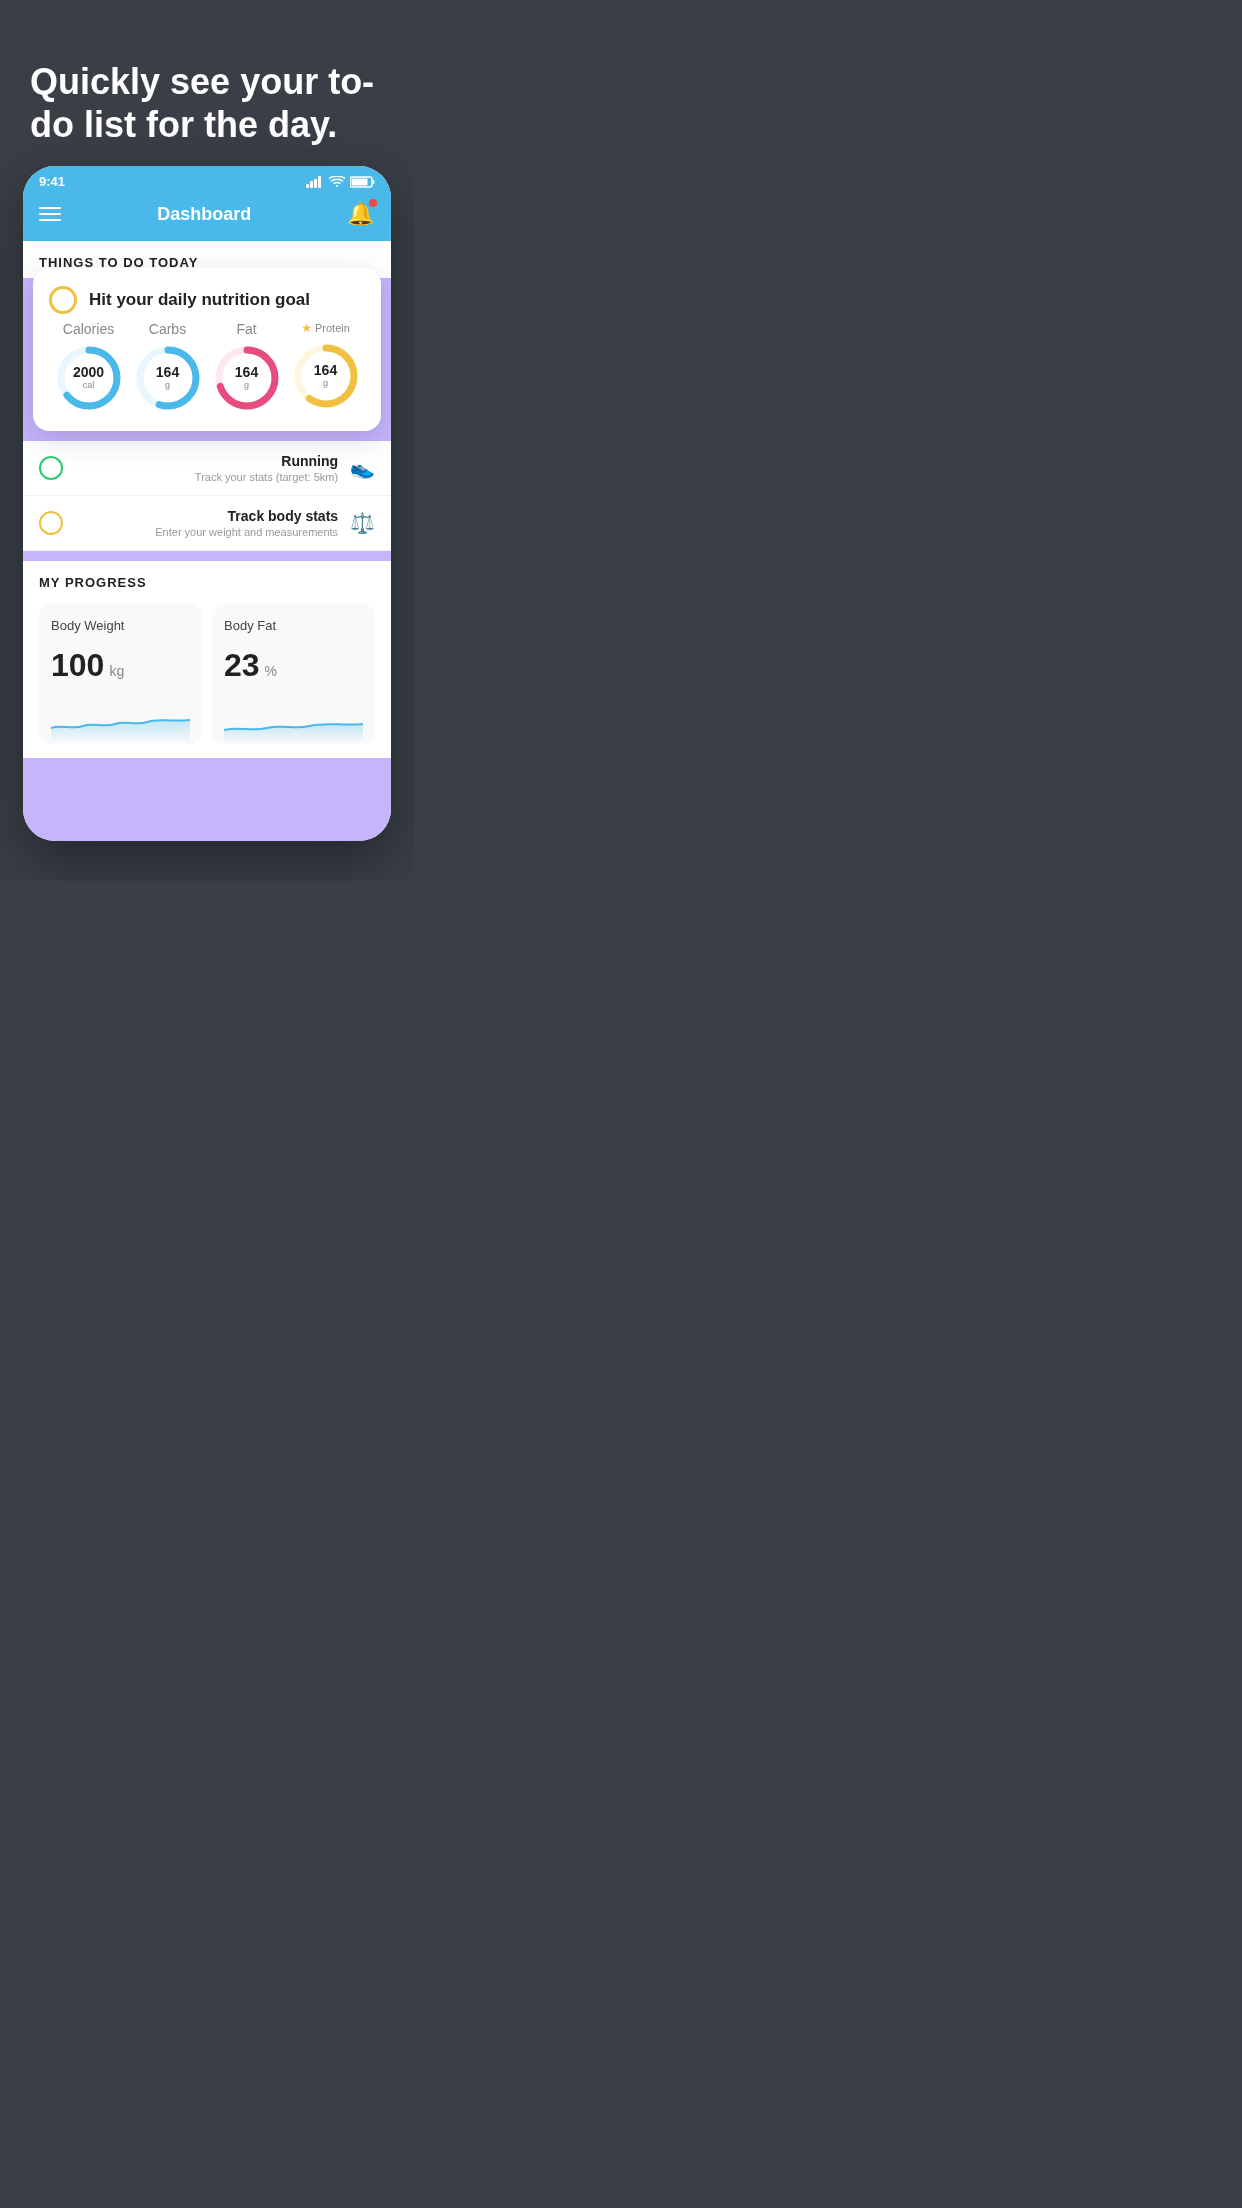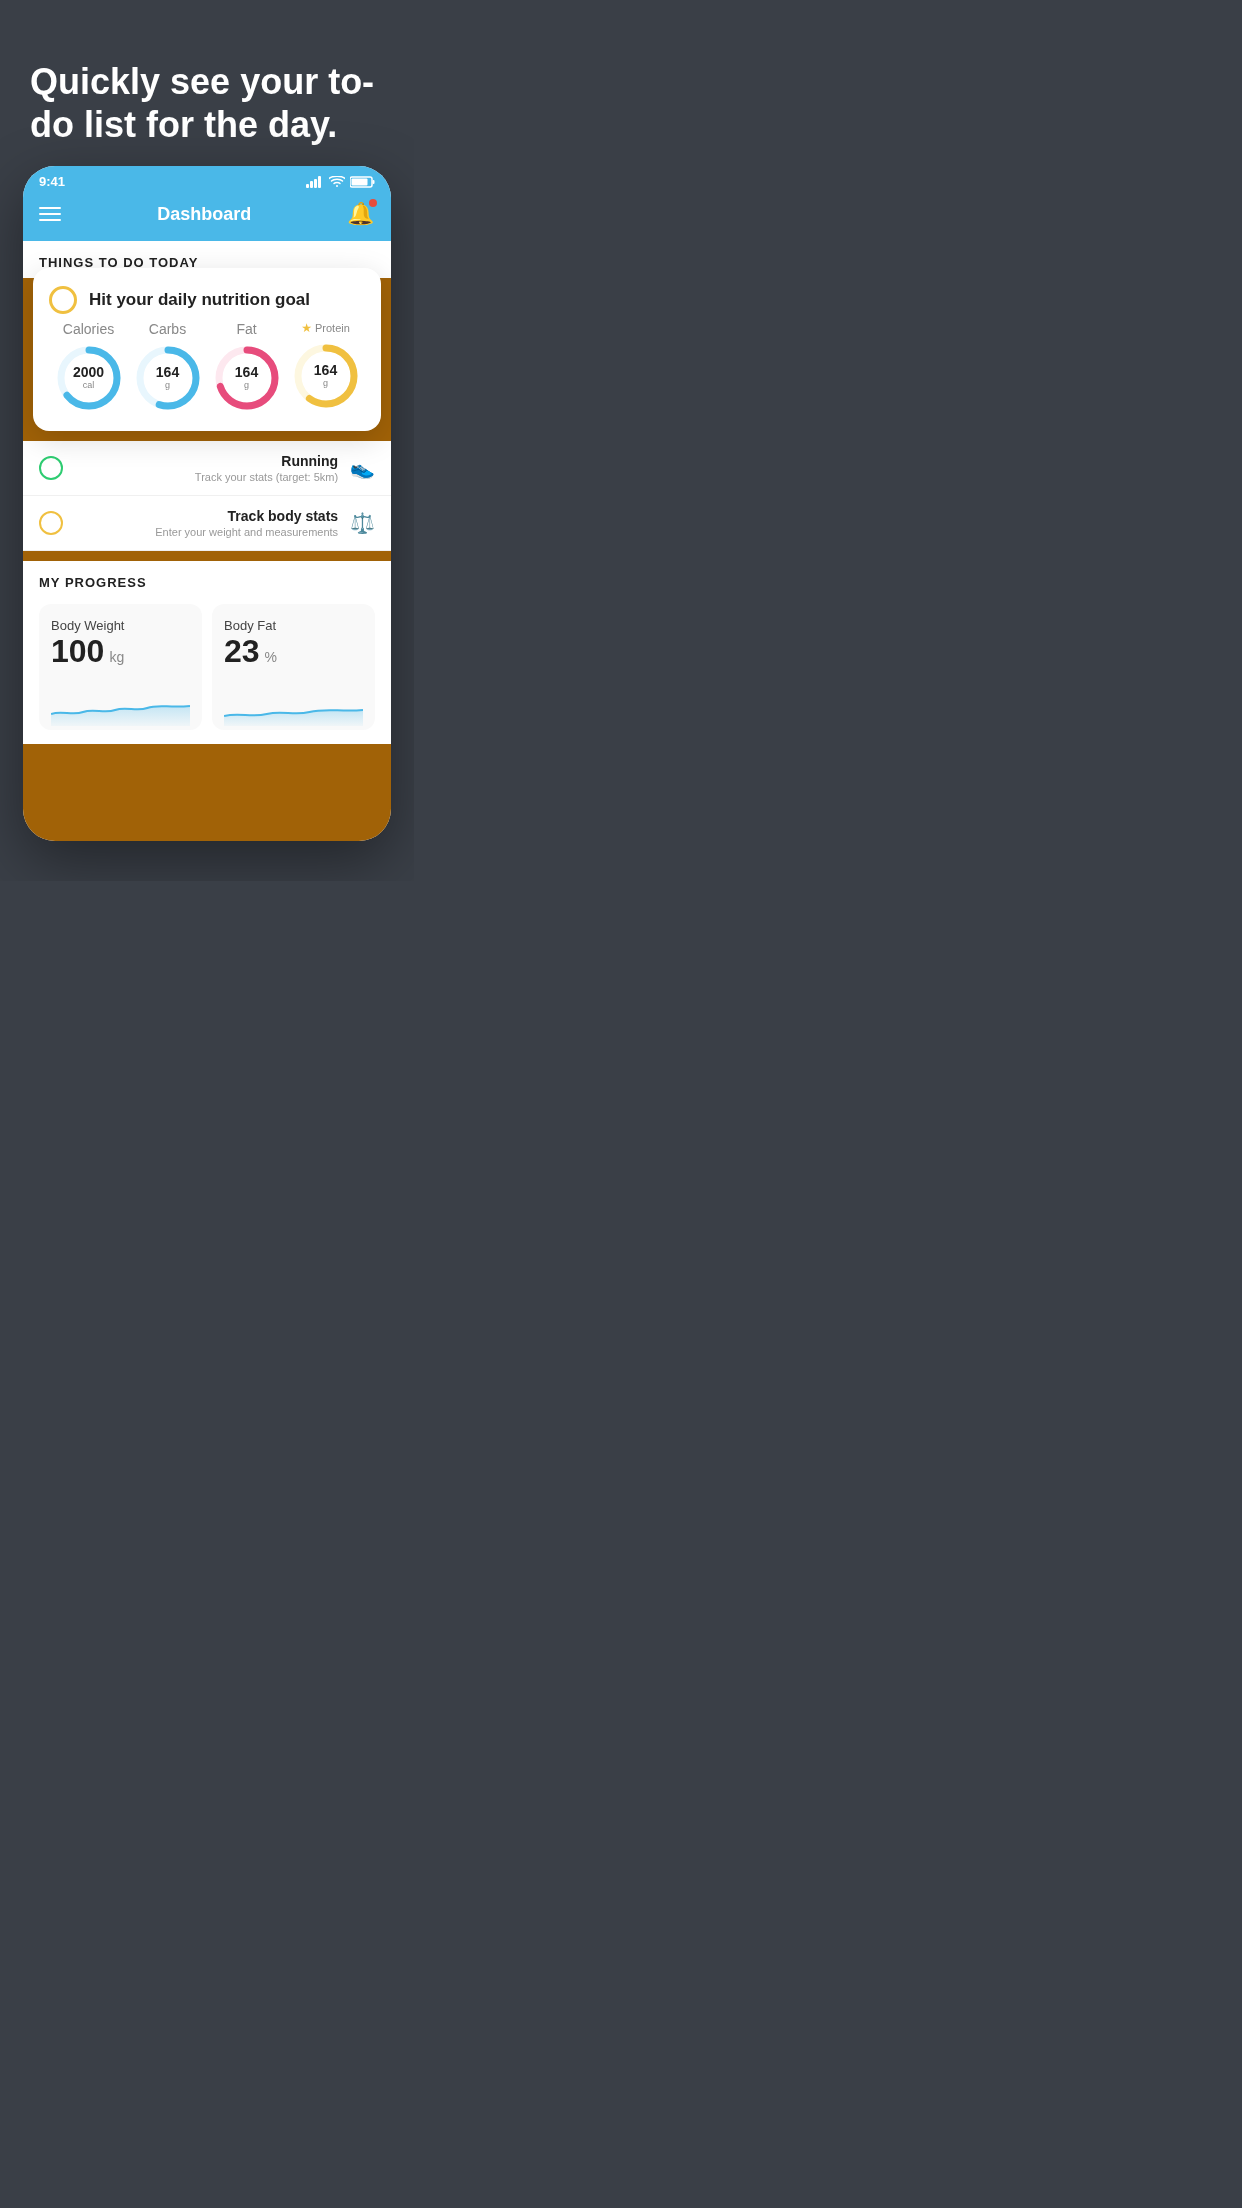--- a/index.html
+++ b/index.html
@@ -96,21 +96,21 @@
       top: -2px;
       right: -2px;
       width: 8px;
       height: 8px;
       background: #e74c3c;
       border-radius: 50%;
     }
 
     
     .app-content {
-      background: #a16207;
+      background: #c4b5fd;
       min-height: 600px;
     }
 
     .section-header {
       padding: 14px 16px 8px 16px;
       font-size: 13px;
       font-weight: 800;
       letter-spacing: 1px;
       color: #222;
       background: white;
@@ -285,20 +285,21 @@
       flex: 1;
       background: #f9f9f9;
       border-radius: 12px;
       padding: 14px 12px 0 12px;
       overflow: hidden;
     }
 
     .progress-card-title {
       font-size: 13px;
       color: #444;
+      margin-bottom: 14px;
     }
 
     .progress-value-row {
       display: flex;
       align-items: baseline;
       gap: 5px;
       margin-bottom: 16px;
     }
 
     .progress-value {

